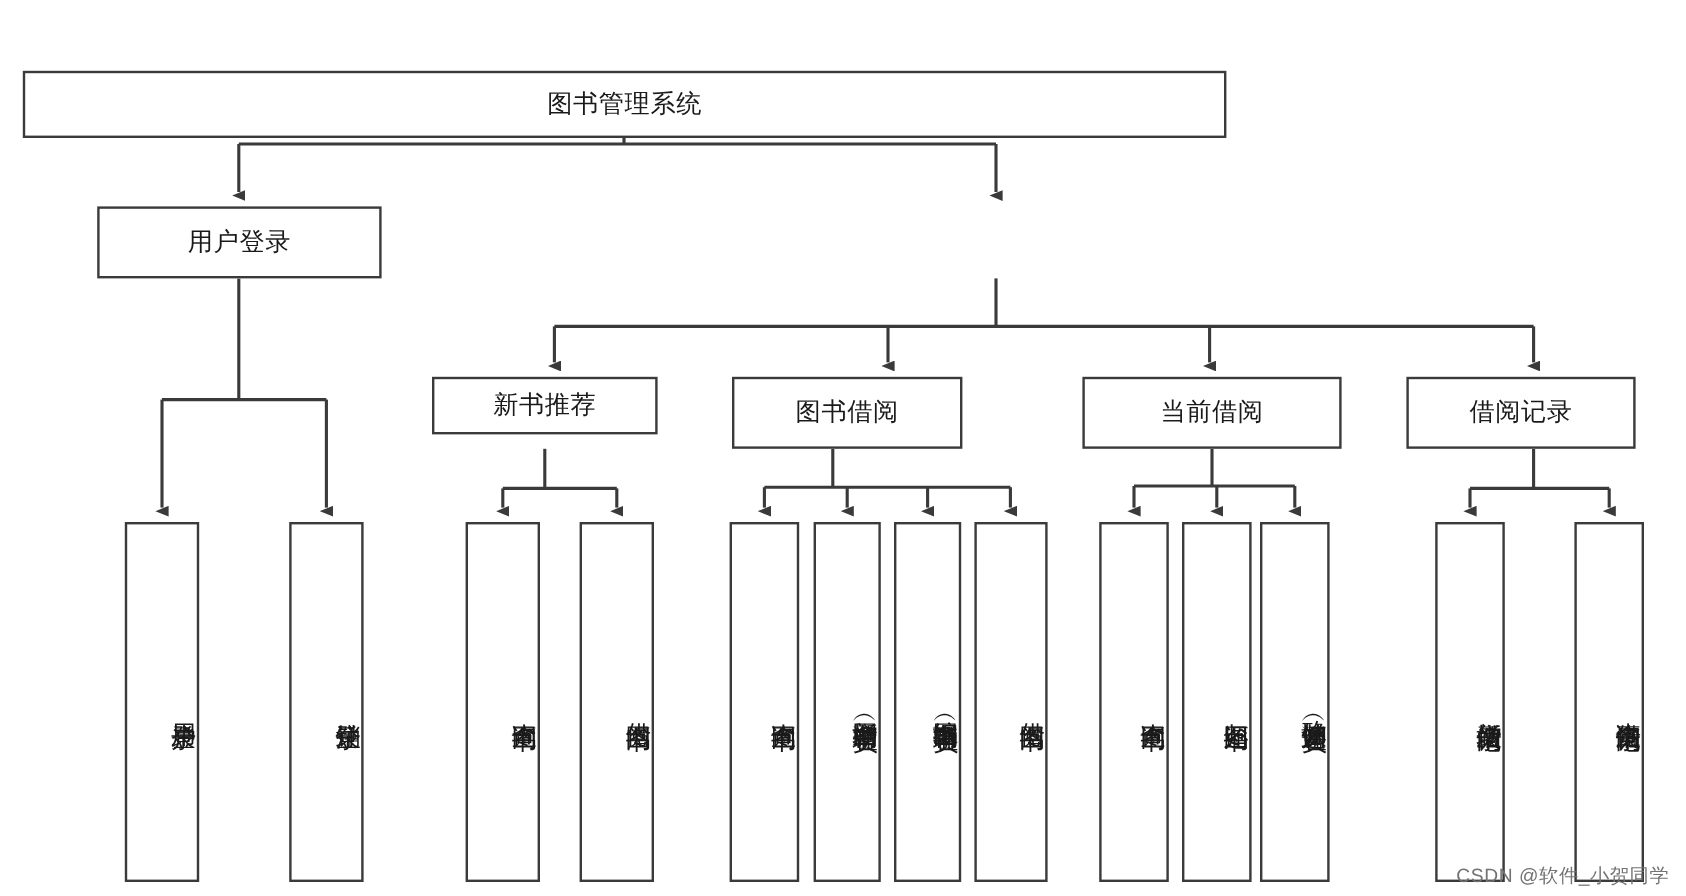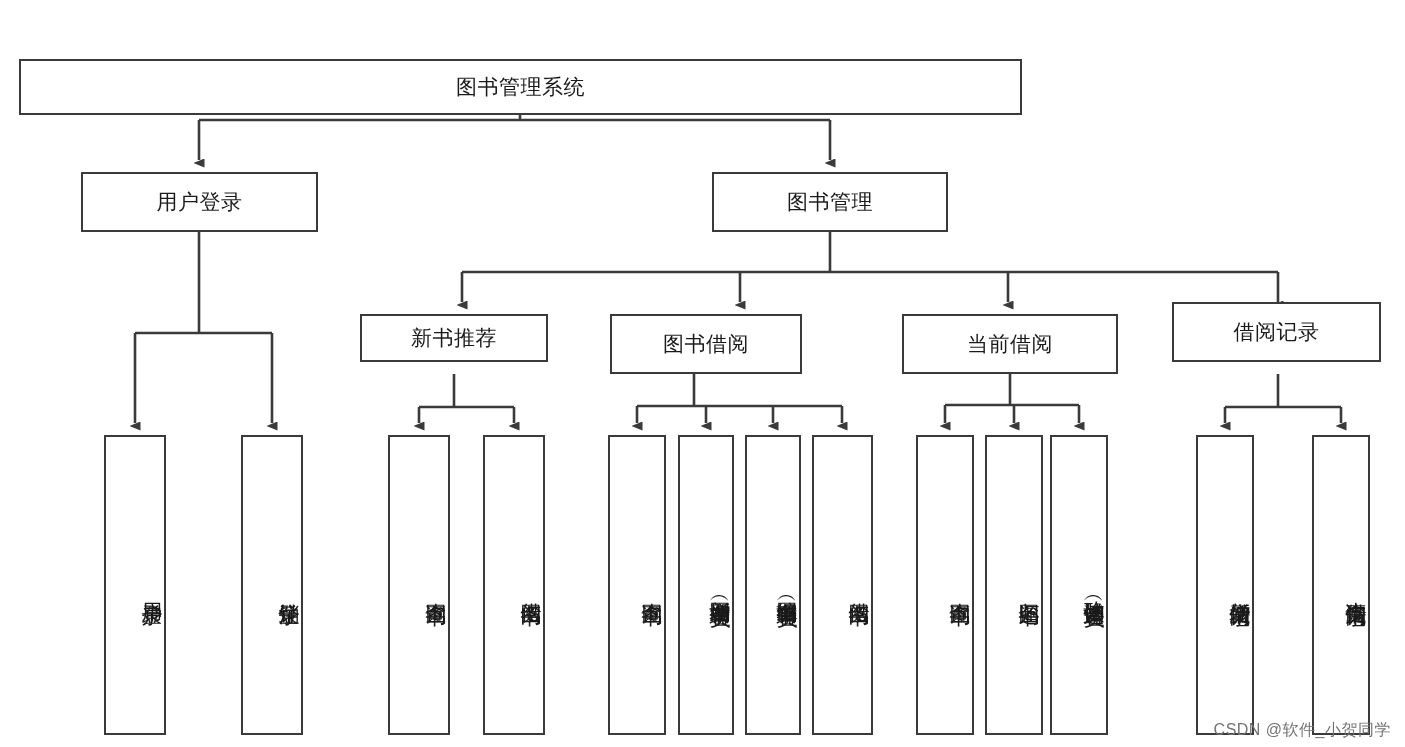--- a/index.html
+++ b/index.html
@@ -122,34 +122,31 @@
     </g>
   </svg>
 
   <div class="node node-h" style="left:19px; top:12px; width:1003px; height:56px;margin-top:47px;">
     <span>图书管理系统</span>
   </div>
 
   <div class="node node-h" style="left:81px; top:172px; width:237px; height:60px;">
     <span>用户登录</span>
   </div>
-  <div class="node node-h" style="left:712px; top:172px; width:236px; height:60px;">
-    <span>图书管理</span>
-  </div>
 
   <div class="node node-h" style="left:360px; top:314px; width:188px; height:48px;">
     <span>新书推荐</span>
   </div>
   <div class="node node-h" style="left:598px; top:314px; width:192px; height:60px;margin-left:12px;">
     <span>图书借阅</span>
   </div>
   <div class="node node-h" style="left:902px; top:314px; width:216px; height:60px;">
     <span>当前借阅</span>
   </div>
-  <div class="node node-h" style="left:1172px; top:302px; width:209px; height:60px;">
+  <div class="node node-h" style="left:1172px; top:314px; width:191px; height:60px;">
     <span>借阅记录</span>
   </div>
 
   <div class="node node-v" style="left:104px; top:435px; width:62px; height:300px;">
     <span>用户登录</span>
   </div>
   <div class="node node-v" style="left:241px; top:435px; width:62px; height:300px;">
     <span>注销登录</span>
   </div>
   <div class="node node-v" style="left:388px; top:435px; width:62px; height:300px;">

